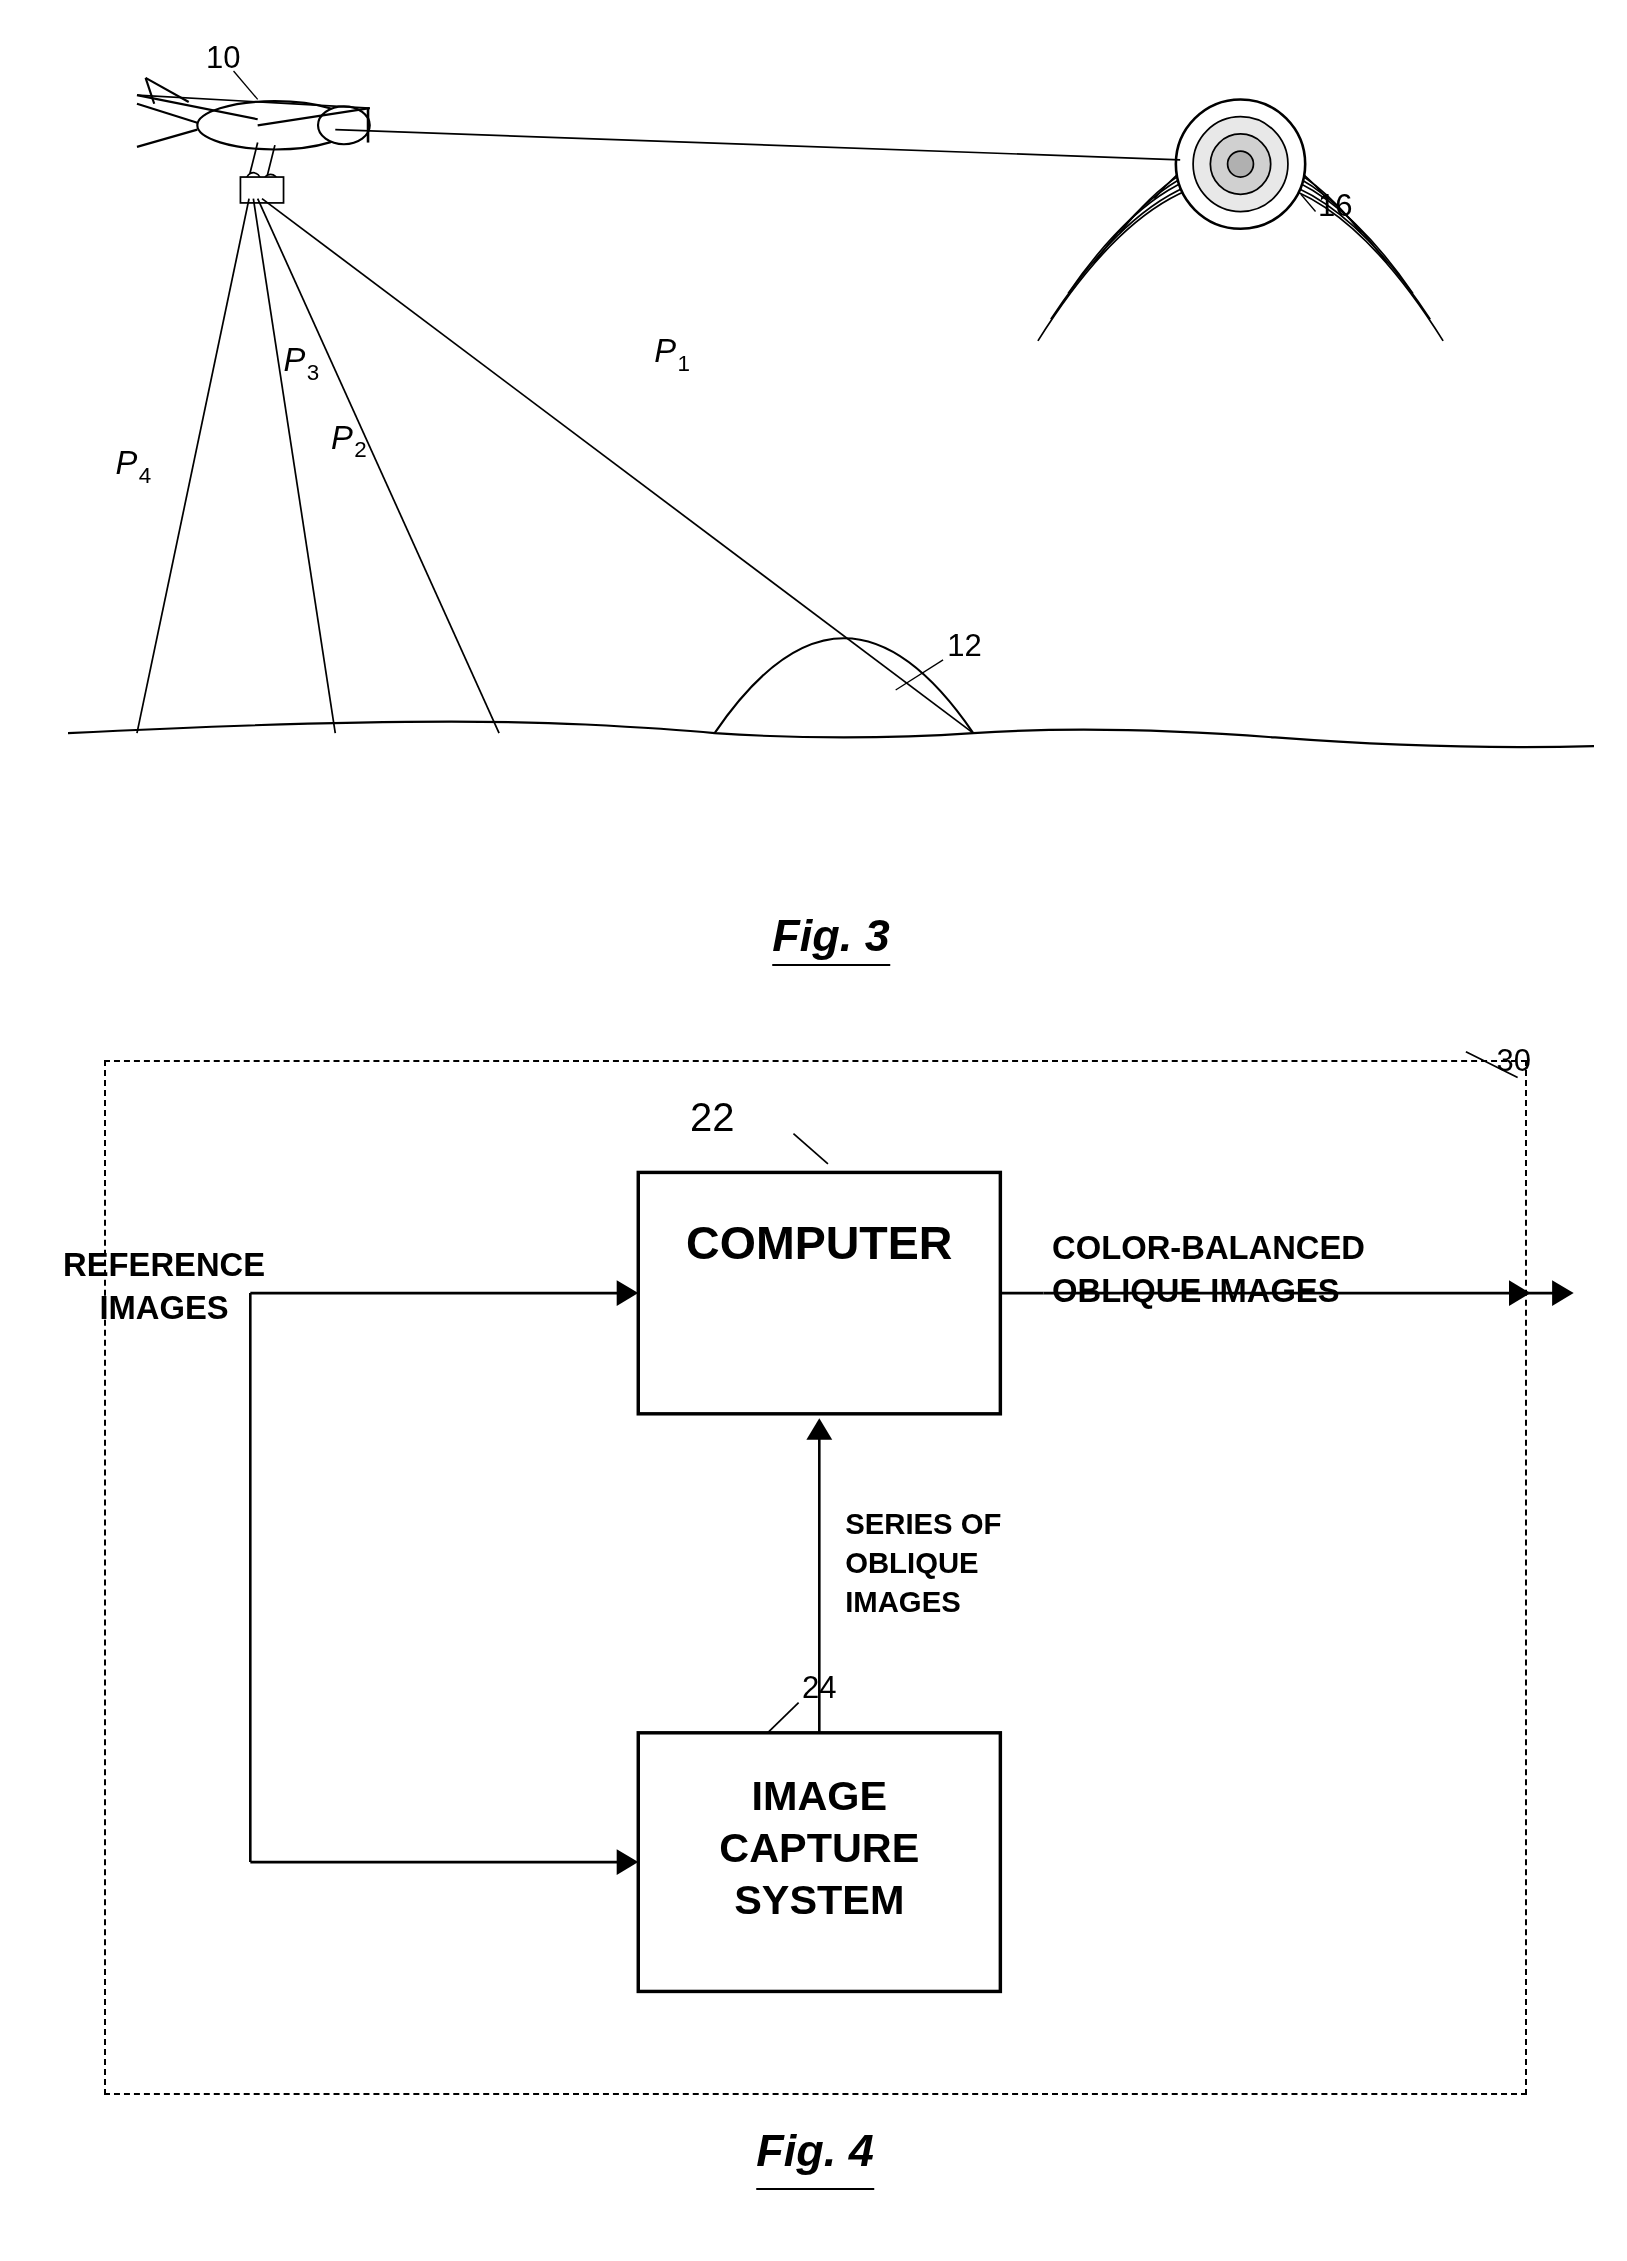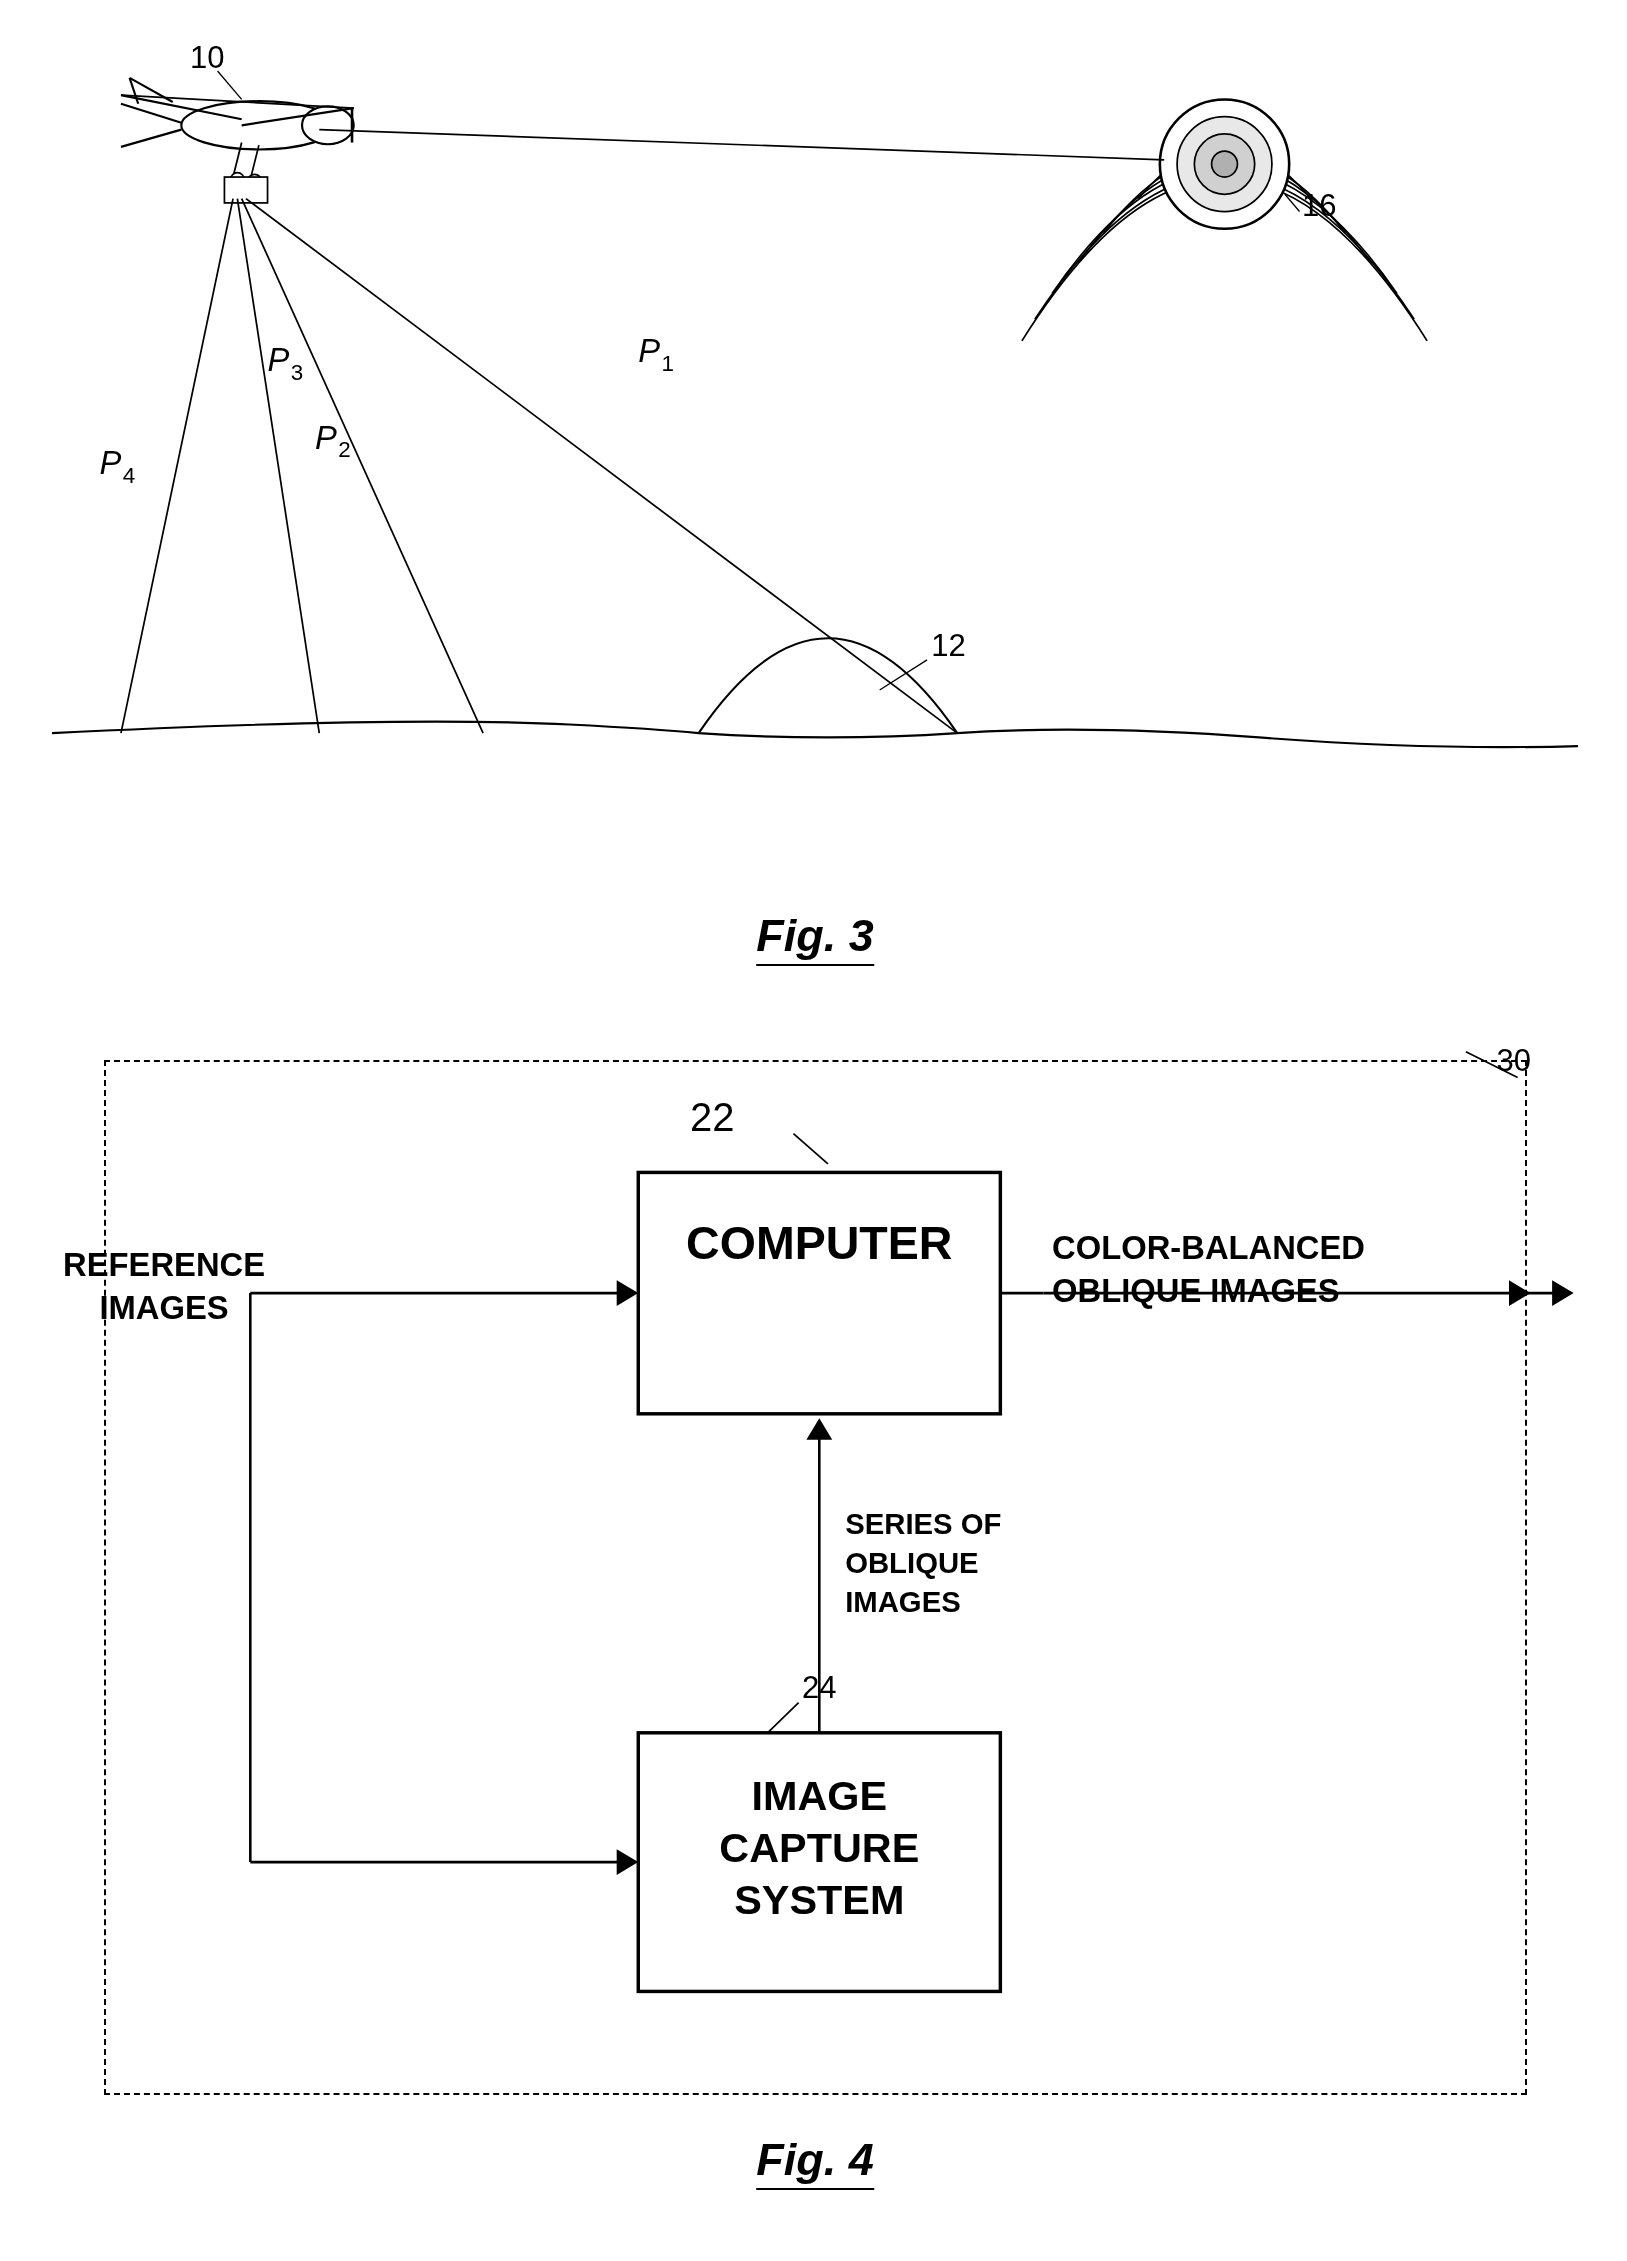--- a/index.html
+++ b/index.html
@@ -16,21 +16,21 @@
       width: 1627px;
       height: 2261px;
       background: #fff;
       position: relative;
     }
 
     
     .fig3-area {
       position: absolute;
       top: 26px;
-      left: 52px;
+      left: 68px;
       width: 1526px;
       height: 949px;
     }
 
     .fig3-label {
       position: absolute;
       bottom: 8.6px;
       left: 50%;
       transform: translateX(-50%);
       font-size: 45px;
@@ -60,21 +60,21 @@
 
     .fig4-label {
       position: absolute;
       bottom: 17px;
       left: 50%;
       transform: translateX(-50%);
       font-size: 45px;
       font-style: italic;
       font-weight: bold;
       border-bottom: 2.6px solid #000;
-      padding-bottom: 2px;
+      padding-bottom: 11px;
     }
 
     .fig4-svg {
       position: absolute;
       top: 0;
       left: 0;
       width: 100%;
       height: 1138px;
     }
 

